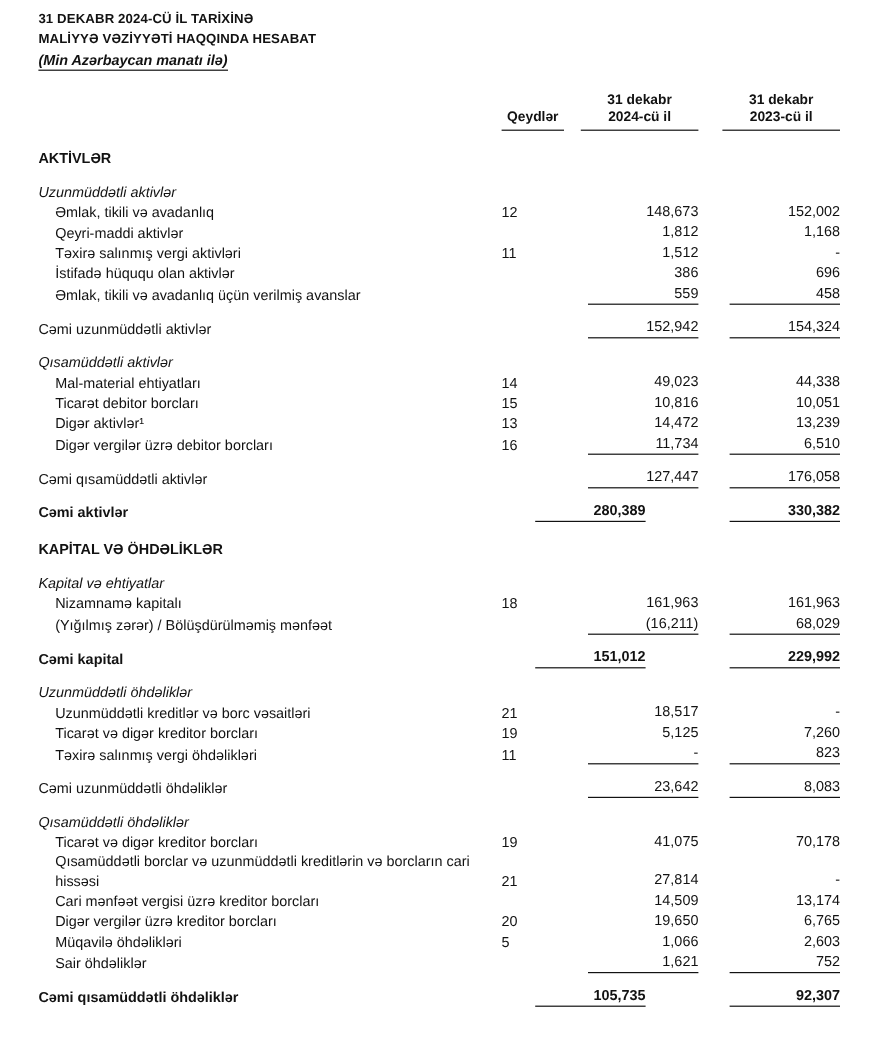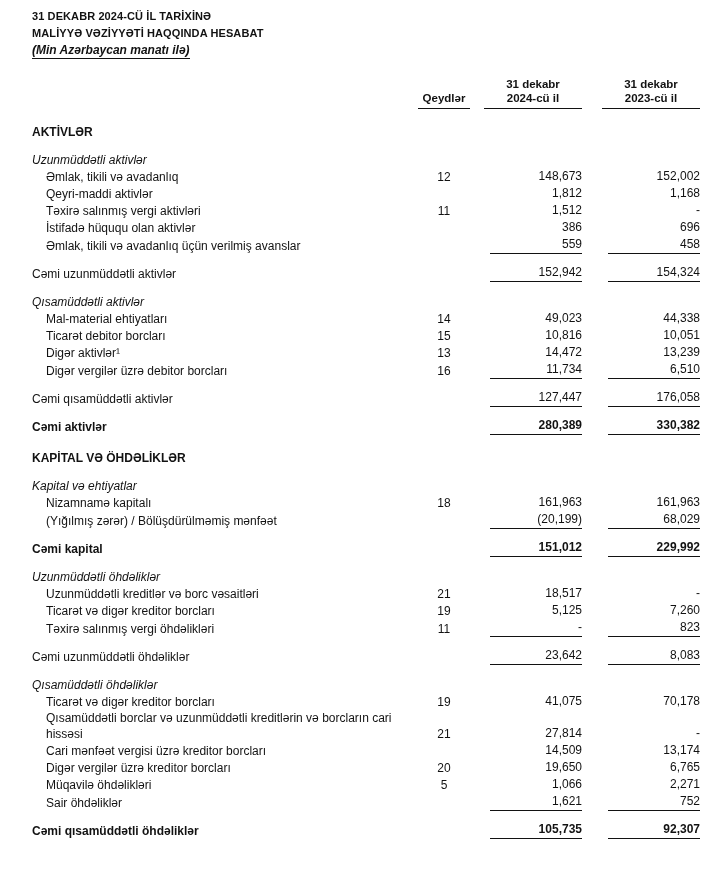--- a/index.html
+++ b/index.html
@@ -25,28 +25,28 @@
   .col-headers { margin-top: 18px; font-weight: bold; font-size: 11.5px; line-height: 14px; }
   .note-h { text-align: center; border-bottom: 1px solid #121212; padding-bottom: 3px; }
   .amt-h { text-align: right; }
   .amt-h .hcell { display: inline-block; width: 98px; text-align: center; border-bottom: 1px solid #121212; padding-bottom: 3px; }
 
   
   .rows { margin-top: 4px; }
   .row { line-height: 16px; }
   .row .label { padding-right: 8px; }
   .row.item .label { padding-left: 14px; }
-  .row .note { text-align: center; }
+  .row .note { text-align: left; }
   .row .amt { text-align: right; }
   .row .amt .val { display: inline-block; min-width: 92px; text-align: right; padding-bottom: 1px; }
   .row.rule .amt .val { border-bottom: 1px solid #121212; }
   .row.section { font-weight: bold; margin-top: 15px; font-size: 12px; }
   .row.group { font-style: italic; margin-top: 12px; gap: 36px; }
   .row.total { margin-top: 10px; }
-  .row.bold { font-weight: bold; }
+  .row.bold { font-weight: bold; gap: 44px; }
   .row.item { margin-top: 0; }
 </style>
 </head>
 <body>
 
 <div class="page">
 
   <div class="doc-header">
     <div class="doc-title">31 DEKABR 2024-CÜ İL TARİXİNƏ</div>
     <div class="doc-title">MALİYYƏ VƏZİYYƏTİ HAQQINDA HESABAT</div>
@@ -175,21 +175,21 @@
       </div>
       <div class="grid-row row item">
         <span class="label">Nizamnamə kapitalı</span>
         <span class="note">18</span>
         <span class="amt"><span class="val">161,963</span></span>
         <span class="amt"><span class="val">161,963</span></span>
       </div>
       <div class="grid-row row item rule">
         <span class="label">(Yığılmış zərər) / Bölüşdürülməmiş mənfəət</span>
         <span class="note"></span>
-        <span class="amt"><span class="val">(20,199)</span></span>
+        <span class="amt"><span class="val">(16,211)</span></span>
         <span class="amt"><span class="val">68,029</span></span>
       </div>
       <div class="grid-row row total bold rule">
         <span class="label">Cəmi kapital</span>
         <span class="note"></span>
         <span class="amt"><span class="val">151,012</span></span>
         <span class="amt"><span class="val">229,992</span></span>
       </div>
       <div class="grid-row row group">
         <span class="label">Uzunmüddətli öhdəliklər</span>
@@ -248,21 +248,21 @@
       <div class="grid-row row item">
         <span class="label">Digər vergilər üzrə kreditor borcları</span>
         <span class="note">20</span>
         <span class="amt"><span class="val">19,650</span></span>
         <span class="amt"><span class="val">6,765</span></span>
       </div>
       <div class="grid-row row item">
         <span class="label">Müqavilə öhdəlikləri</span>
         <span class="note">5</span>
         <span class="amt"><span class="val">1,066</span></span>
-        <span class="amt"><span class="val">2,271</span></span>
+        <span class="amt"><span class="val">2,603</span></span>
       </div>
       <div class="grid-row row item rule">
         <span class="label">Sair öhdəliklər</span>
         <span class="note"></span>
         <span class="amt"><span class="val">1,621</span></span>
         <span class="amt"><span class="val">752</span></span>
       </div>
       <div class="grid-row row total bold rule">
         <span class="label">Cəmi qısamüddətli öhdəliklər</span>
         <span class="note"></span>

